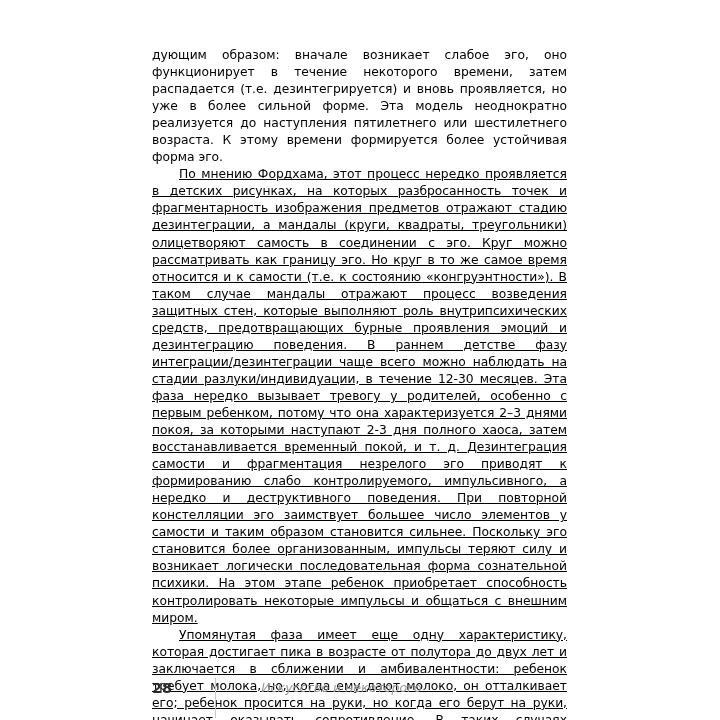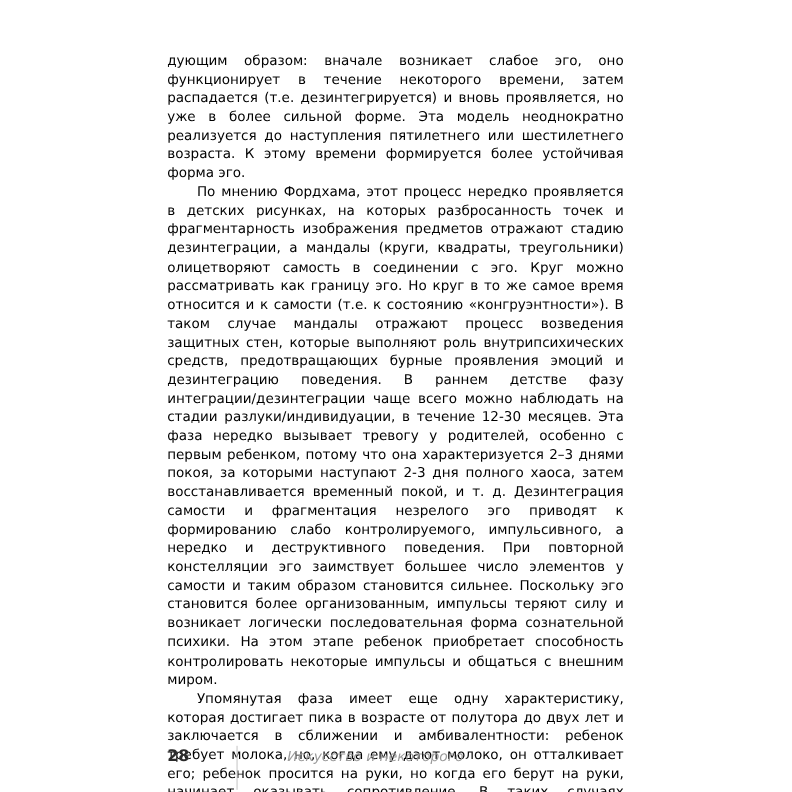--- a/index.html
+++ b/index.html
@@ -36,20 +36,21 @@
     font-size: 12.3px;
     line-height: 17.05px;
     color: #000000;
     letter-spacing: -0.02px;
     word-spacing: 0px;
     hyphens: none;
   }
 
   .para.indent {
     text-indent: 27px;
+    text-decoration: underline;
   }
 
   .para + .para {
     margin-top: 0;
   }
 
   
   .footer {
     position: absolute;
     left: 152px;

